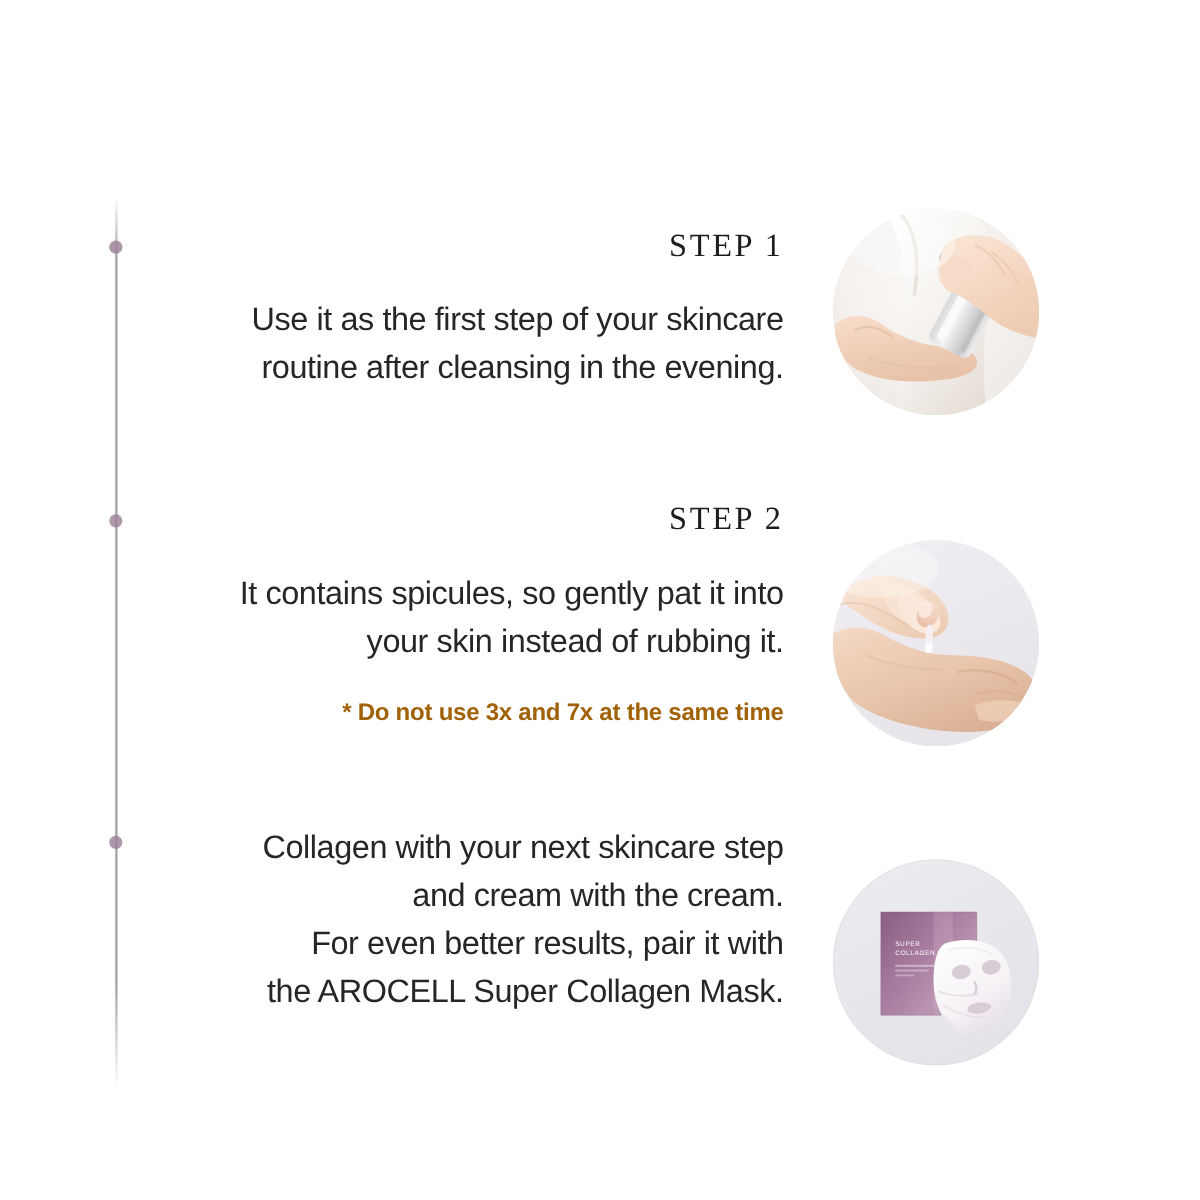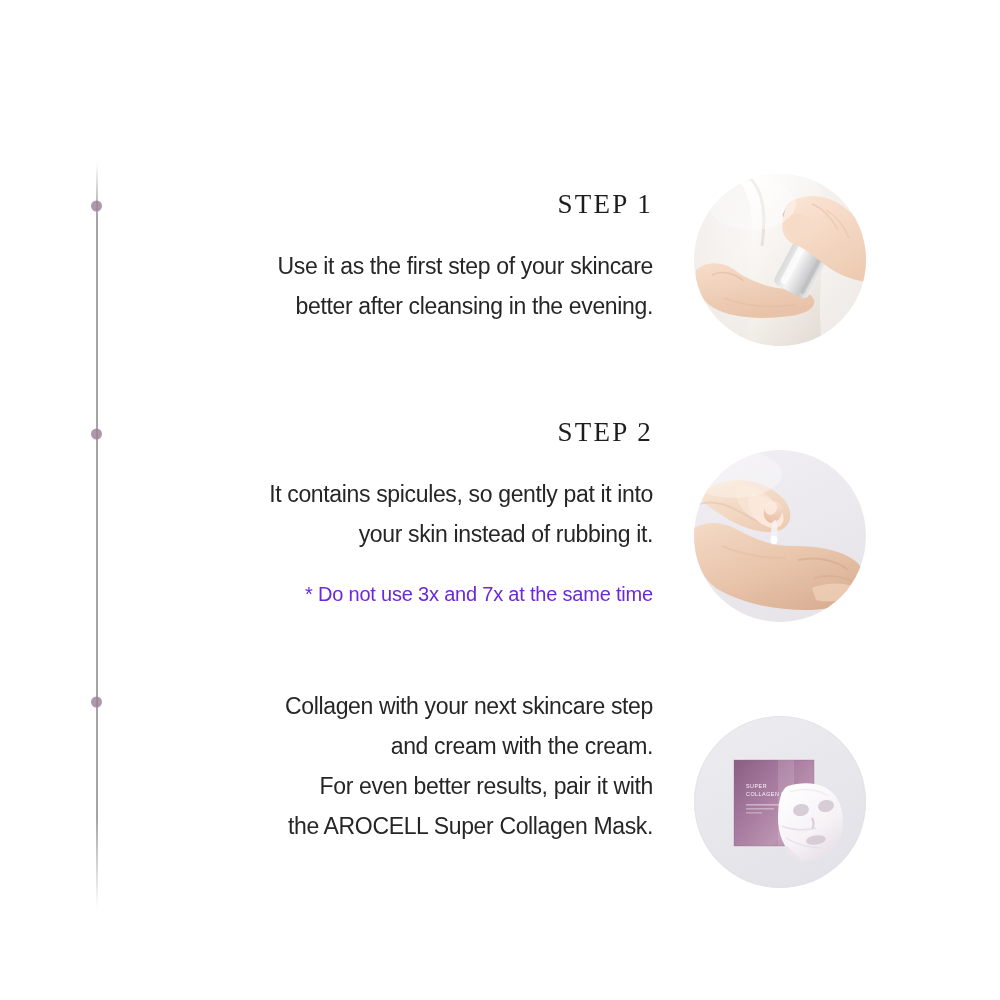--- a/index.html
+++ b/index.html
@@ -78,37 +78,38 @@
     font-size: 27px;
     font-weight: 400;
     letter-spacing: 2.2px;
     color: #1d1d1d;
     line-height: 1.1;
     margin: 0 0 26px 0;
   }
 
   .step-body {
     font-family: "Liberation Sans", sans-serif;
-    font-size: 23px;
+    font-size: 27px;
     font-weight: 400;
     color: #262626;
     line-height: 40px;
     letter-spacing: -0.35px;
     margin: 0;
   }
   .step-body .ln { display: block; white-space: nowrap; }
 
   .step-note {
     font-family: "Liberation Sans", sans-serif;
     font-size: 20px;
-    color: #6d28d9;
+    color: #a16207;
     letter-spacing: -0.2px;
     line-height: 28px;
     margin: 26px 0 0 0;
     white-space: nowrap;
+    font-weight: bold;
   }
 
   
   .photo {
     position: absolute;
     left: 694px;
     width: 172px;
     height: 172px;
     border-radius: 50%;
     overflow: hidden;
@@ -127,21 +128,21 @@
 
   <div class="timeline"></div>
   <div class="timeline-dot dot-1"></div>
   <div class="timeline-dot dot-2"></div>
   <div class="timeline-dot dot-3"></div>
 
   <div class="step step-1">
     <div class="step-label">STEP 1</div>
     <p class="step-body">
       <span class="ln">Use it as the first step of your skincare</span>
-      <span class="ln">better after cleansing in the evening.</span>
+      <span class="ln">routine after cleansing in the evening.</span>
     </p>
   </div>
 
   <div class="step step-2">
     <div class="step-label">STEP 2</div>
     <p class="step-body">
       <span class="ln">It contains spicules, so gently pat it into</span>
       <span class="ln">your skin instead of rubbing it.</span>
     </p>
     <p class="step-note">* Do not use 3x and 7x at the same time</p>

